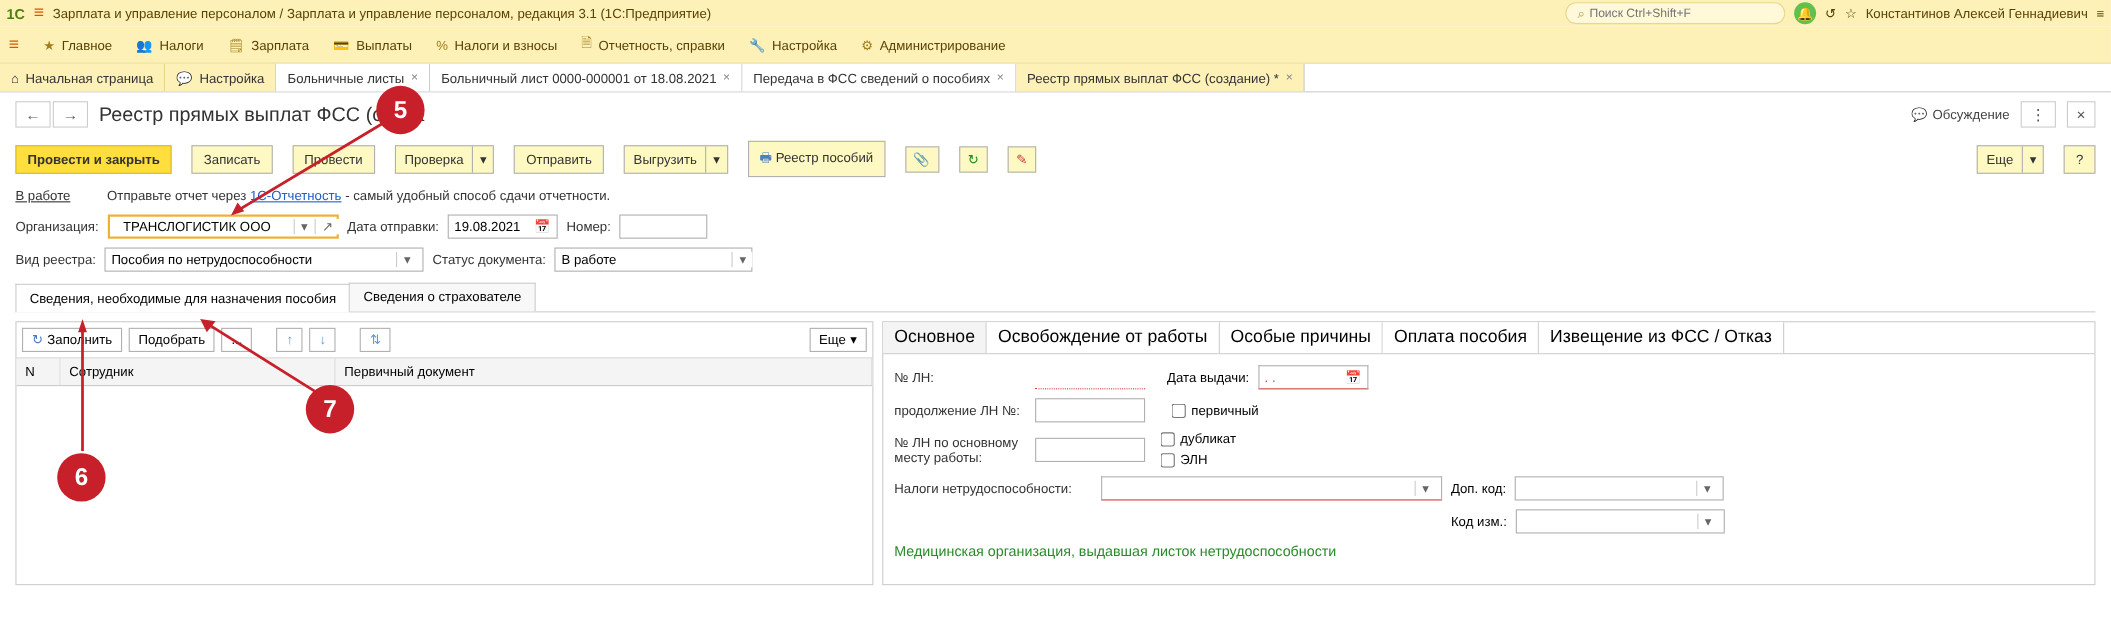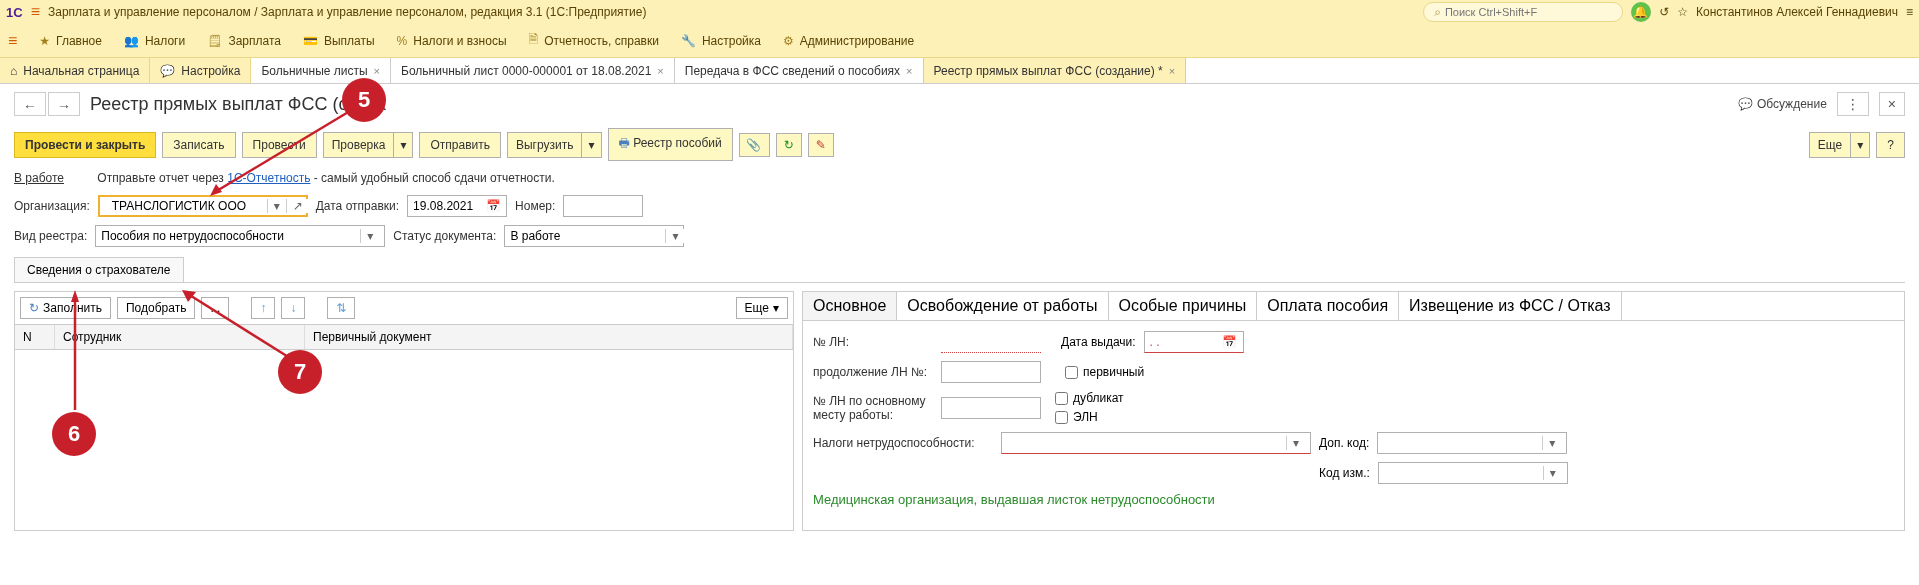--- a/index.html
+++ b/index.html
@@ -1,19 +1,19 @@
 <!DOCTYPE html>
 <html><head>
 <meta charset="utf-8">
 <style>
   * { box-sizing: border-box; margin: 0; padding: 0; }
   body { font-family: Arial, sans-serif; font-size: 12px; background: #fff; width: 1919px; overflow: hidden; }
   
   .titlebar { background: #fdf1b8; height: 24px; display: flex; align-items: center; padding: 0 6px; gap: 8px; color: #594304; }
-  .titlebar .logo { font-weight: bold; color: #4c1d95; font-size: 13px; }
+  .titlebar .logo { font-weight: bold; color: #4d7c0f; font-size: 13px; }
   .titlebar .menu-icon { cursor: pointer; color: #d25b00; font-size: 16px; }
   .titlebar .title { flex: 0 0 auto; font-size: 12px; }
   .titlebar .spacer { flex: 1; }
   .titlebar .search-box { background: #fff8d9; border: 1px solid #e8d98a; border-radius: 12px; padding: 2px 10px; width: 200px; display: flex; align-items: center; gap: 4px; color: #b0a060; }
   .titlebar .search-box input { border: none; background: transparent; outline: none; font-size: 11px; width: 100%; }
   .titlebar .bell { width: 20px; height: 20px; background: #5fc14e; border-radius: 50%; display: flex; align-items: center; justify-content: center; color: #fff; }
   .titlebar .ticon { cursor: pointer; color: #594304; }
   
   .mainmenu { background: #fdf1b8; height: 34px; display: flex; align-items: center; padding: 0 8px; gap: 22px; border-bottom: 1px solid #e8d98a; }
   .mainmenu .item { display: flex; align-items: center; gap: 6px; color: #594304; cursor: pointer; }
@@ -26,21 +26,21 @@
   .nav-tab .close { color: #888; font-size: 11px; }
   .nav-tab.current { background: #fdf1b8; }
   
   .toolbar-row { display: flex; align-items: center; padding: 8px 14px; gap: 10px; }
   .back-fwd { display: flex; gap: 2px; }
   .icon-btn { border: 1px solid #ccc; background: #fff; padding: 3px 8px; cursor: pointer; font-size: 14px; color: #555; }
   .page-title { font-size: 18px; font-weight: normal; color: #333; }
   .toolbar-row .spacer { flex: 1; }
   .discuss-link { display: flex; align-items: center; gap: 4px; color: #444; cursor: pointer; }
   
-  .cmd-bar { display: flex; align-items: center; padding: 4px 14px; gap: 6px; }
+  .cmd-bar { display: flex; align-items: center; padding: 4px 14px; gap: 18px; }
   .btn { border: 1px solid #b0b0b0; background: #fef9c3; padding: 5px 10px; cursor: pointer; font-size: 12px; color: #333; }
   .btn.primary { background: #ffde3d; border-color: #d8ba20; font-weight: bold; }
   .btn.split { display: flex; padding: 0; }
   .btn.split span { padding: 5px 8px; }
   .btn.split .caret { border-left: 1px solid #b0b0b0; padding: 5px 6px; }
   .btn.icon { padding: 4px 7px; }
   .btn.green { color: #1a8f1a; }
   .btn.red { color: #c03030; }
   
   .status-row { padding: 6px 14px; color: #333; }
@@ -247,20 +247,21 @@
     <span class="fbtn">▾</span>
   </div>
   <label>Статус документа:</label>
   <div class="field combo" style="width:180px">
     <input value="В работе" style="">
     <span class="fbtn">▾</span>
   </div>
 </div>
 
 <div class="sub-tabs">
+  <div class="sub-tab active">Сведения, необходимые для назначения пособия</div>
   <div class="sub-tab">Сведения о страхователе</div>
 </div>
 
 <div class="content-split">
 
   <div class="left-panel">
     <div class="panel-toolbar">
       <button class="small-btn">
           <span style="color:#4a7fc0">↻</span>
           <span>Заполнить</span>

